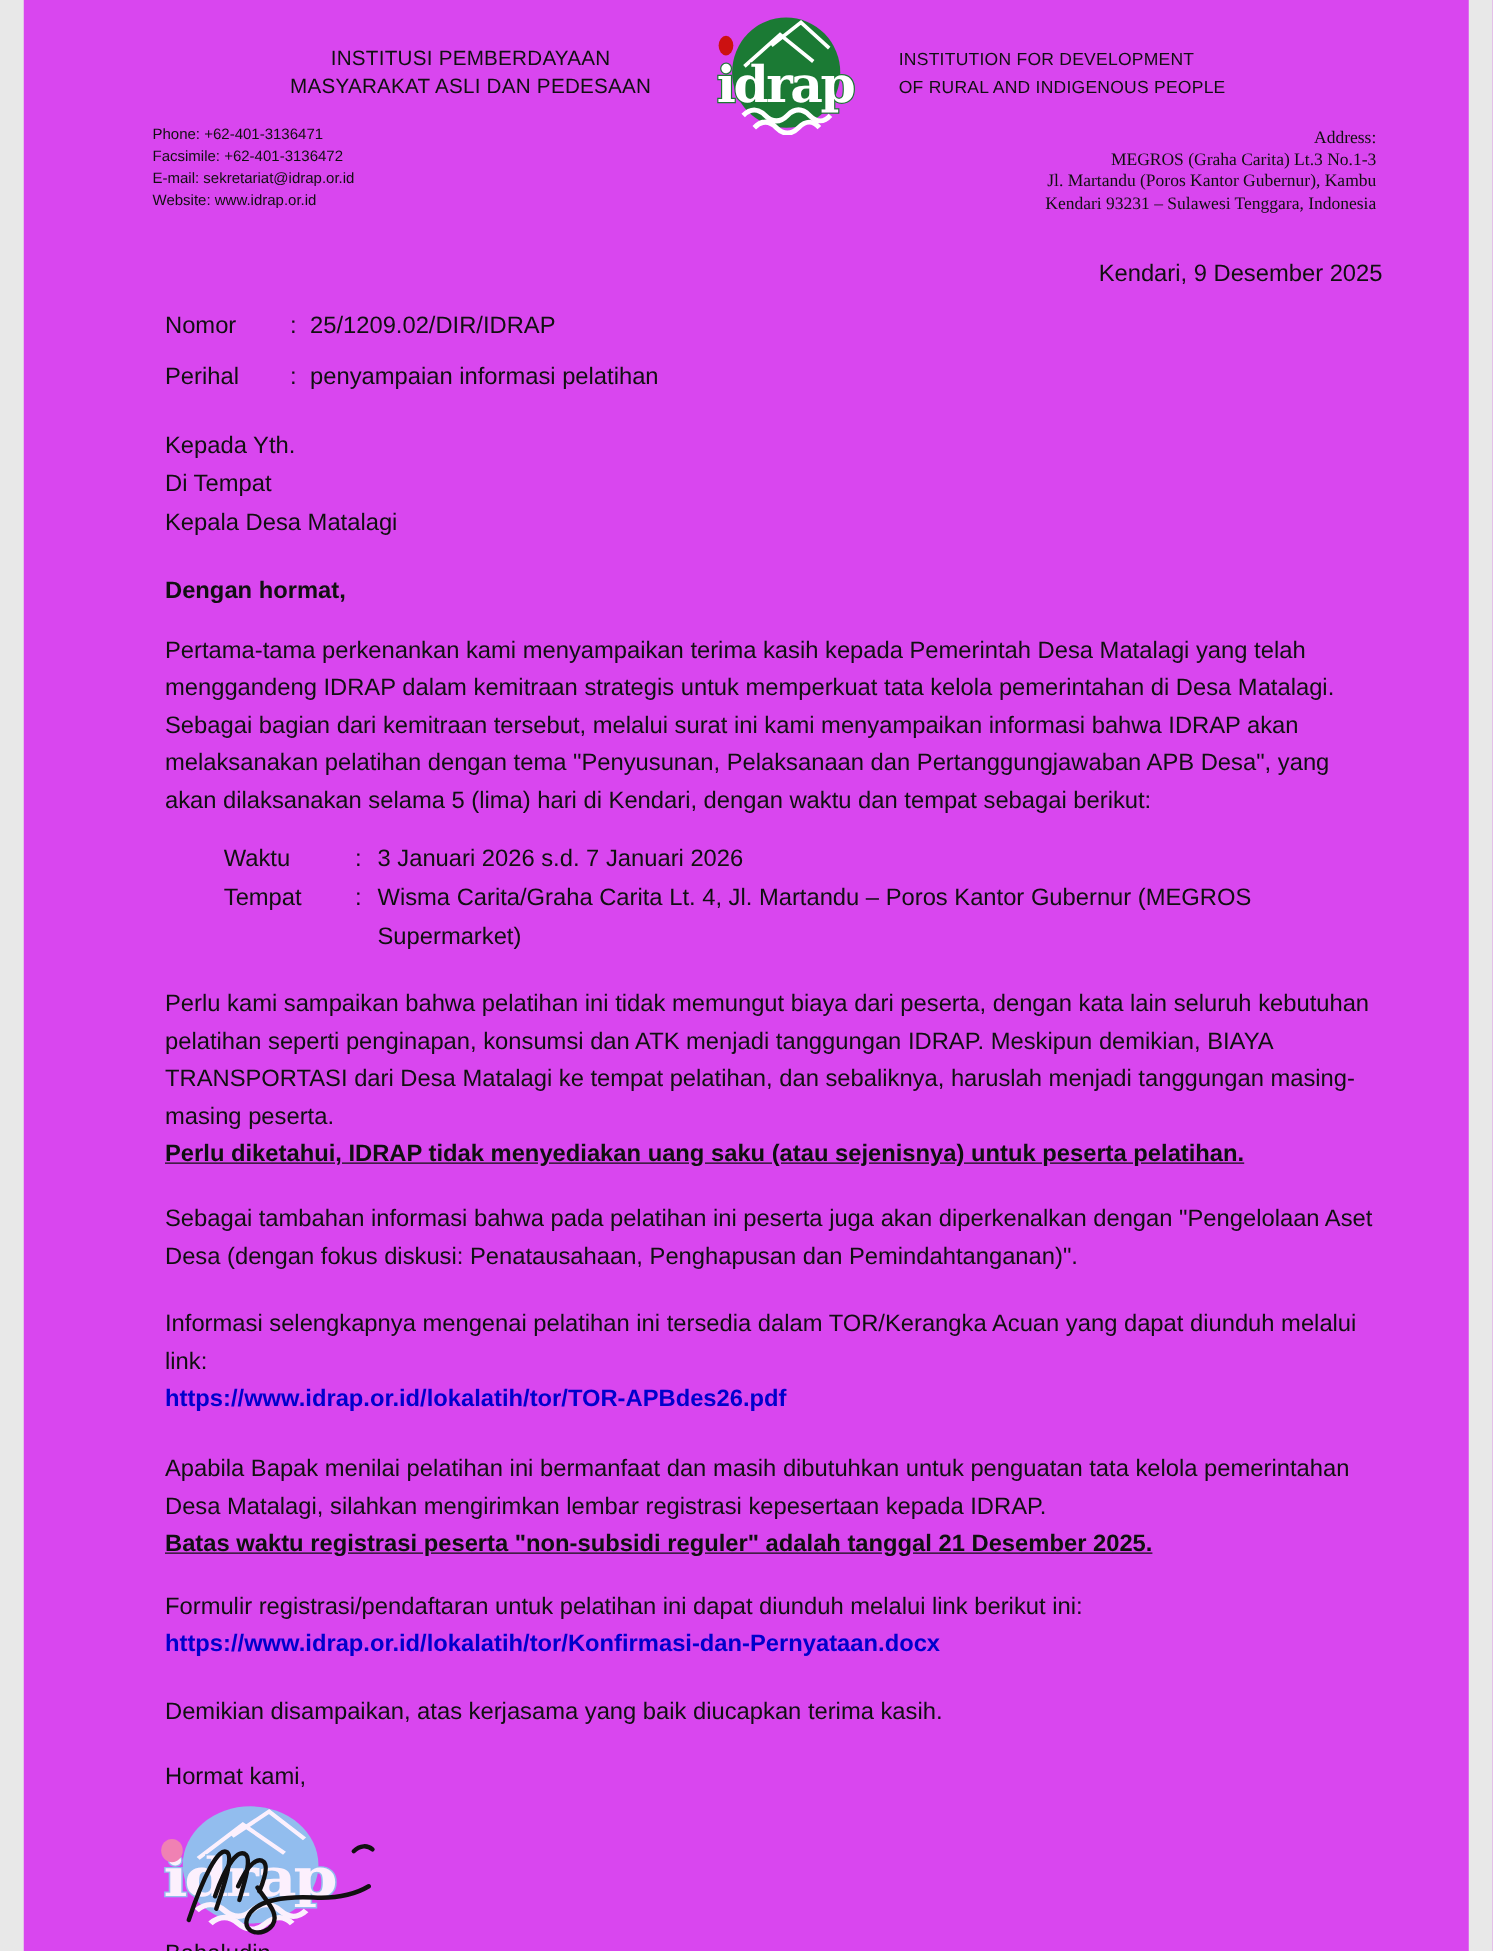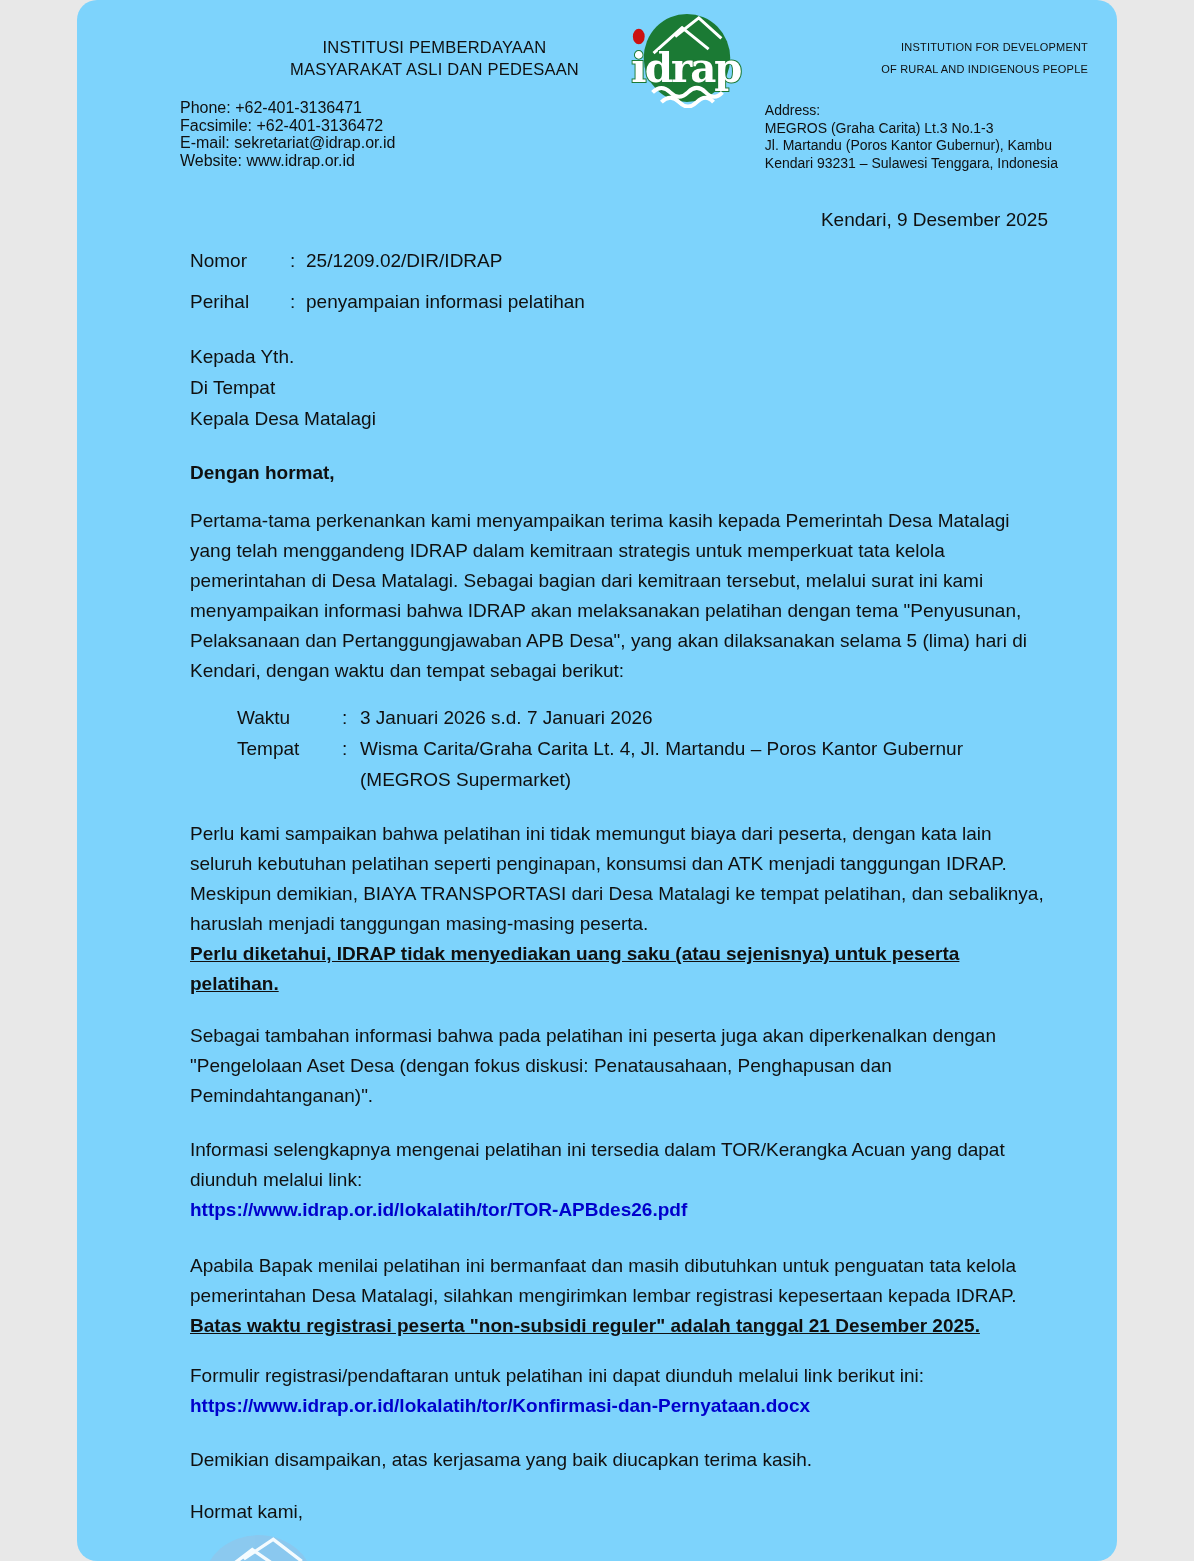--- a/index.html
+++ b/index.html
@@ -1,29 +1,28 @@
 <!DOCTYPE html>
 <html><head>
 <meta charset="utf-8">
 <style>
   html,body{margin:0;padding:0;background:#e8e8e8;}
   .page{
-    width:1040px;height:1561px;background:#7dd3fc;position:relative;overflow:hidden;
+    width:1156px;height:1561px;background:#d946ef;position:relative;overflow:hidden;
     font-family:"Liberation Sans","DejaVu Sans",sans-serif;color:var(--ink-black,#101010);
     margin:0 auto;
-    border-radius:20px;
   }
   
   .org-id{position:absolute;left:205px;top:36px;width:305px;text-align:center;
     font-size:16.5px;line-height:22px;letter-spacing:.2px;}
-  .org-en{position:absolute;left:671px;top:36px;width:340px;text-align:right;
-    font-size:11px;line-height:22px;letter-spacing:.2px;}
+  .org-en{position:absolute;left:700px;top:36px;width:340px;text-align:left;
+    font-size:14px;line-height:22px;letter-spacing:.2px;}
   .logo{position:absolute;left:549px;top:12px;width:118px;height:96px;}
-  .contact{position:absolute;left:103px;top:99px;font-size:16px;line-height:17.5px;}
-  .address{position:absolute;right:59px;top:102px;text-align:left;font-size:14px;line-height:17.5px;}
+  .contact{position:absolute;left:103px;top:99px;font-size:12px;line-height:17.5px;}
+  .address{position:absolute;right:74px;top:102px;text-align:right;font-size:14px;line-height:17.5px;font-family:Liberation Serif, serif;}
   
   .letter-body{position:absolute;left:113px;right:69px;top:205px;font-size:19px;line-height:30px;}
   .date{text-align:right;}
   .kv{display:flex;margin-top:11px;}
   .kv .k{width:100px;flex:none;}
   .kv .c{width:16px;flex:none;}
   .recipient{margin-top:24px;line-height:31px;}
   .salut{margin-top:24px;font-weight:bold;}
   .p-intro{margin-top:18px;}
   .schedule{margin-top:16px;line-height:31px;}

